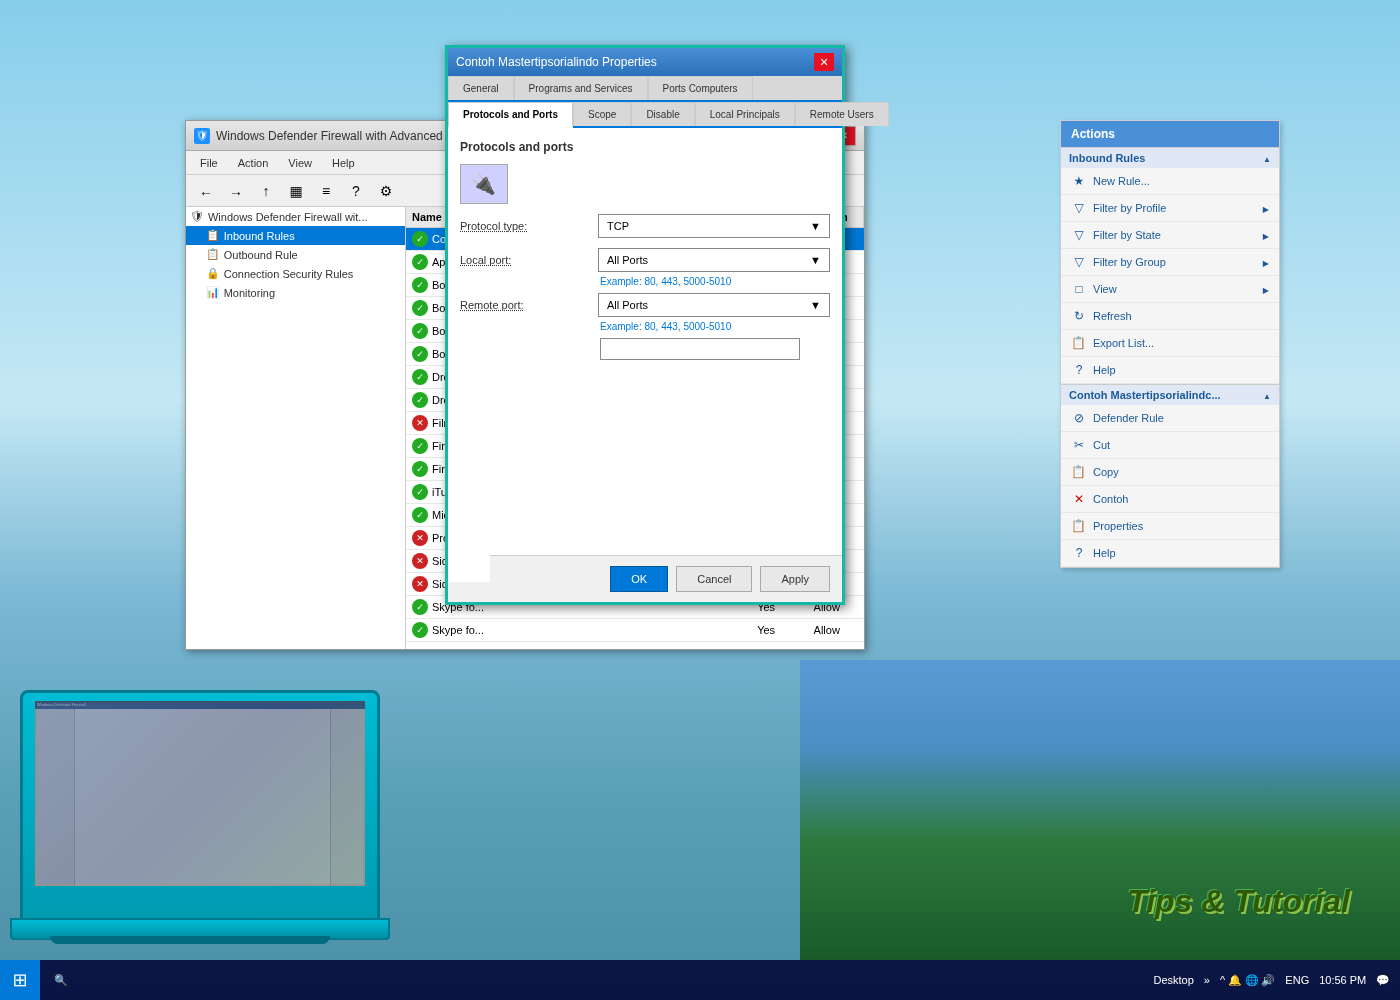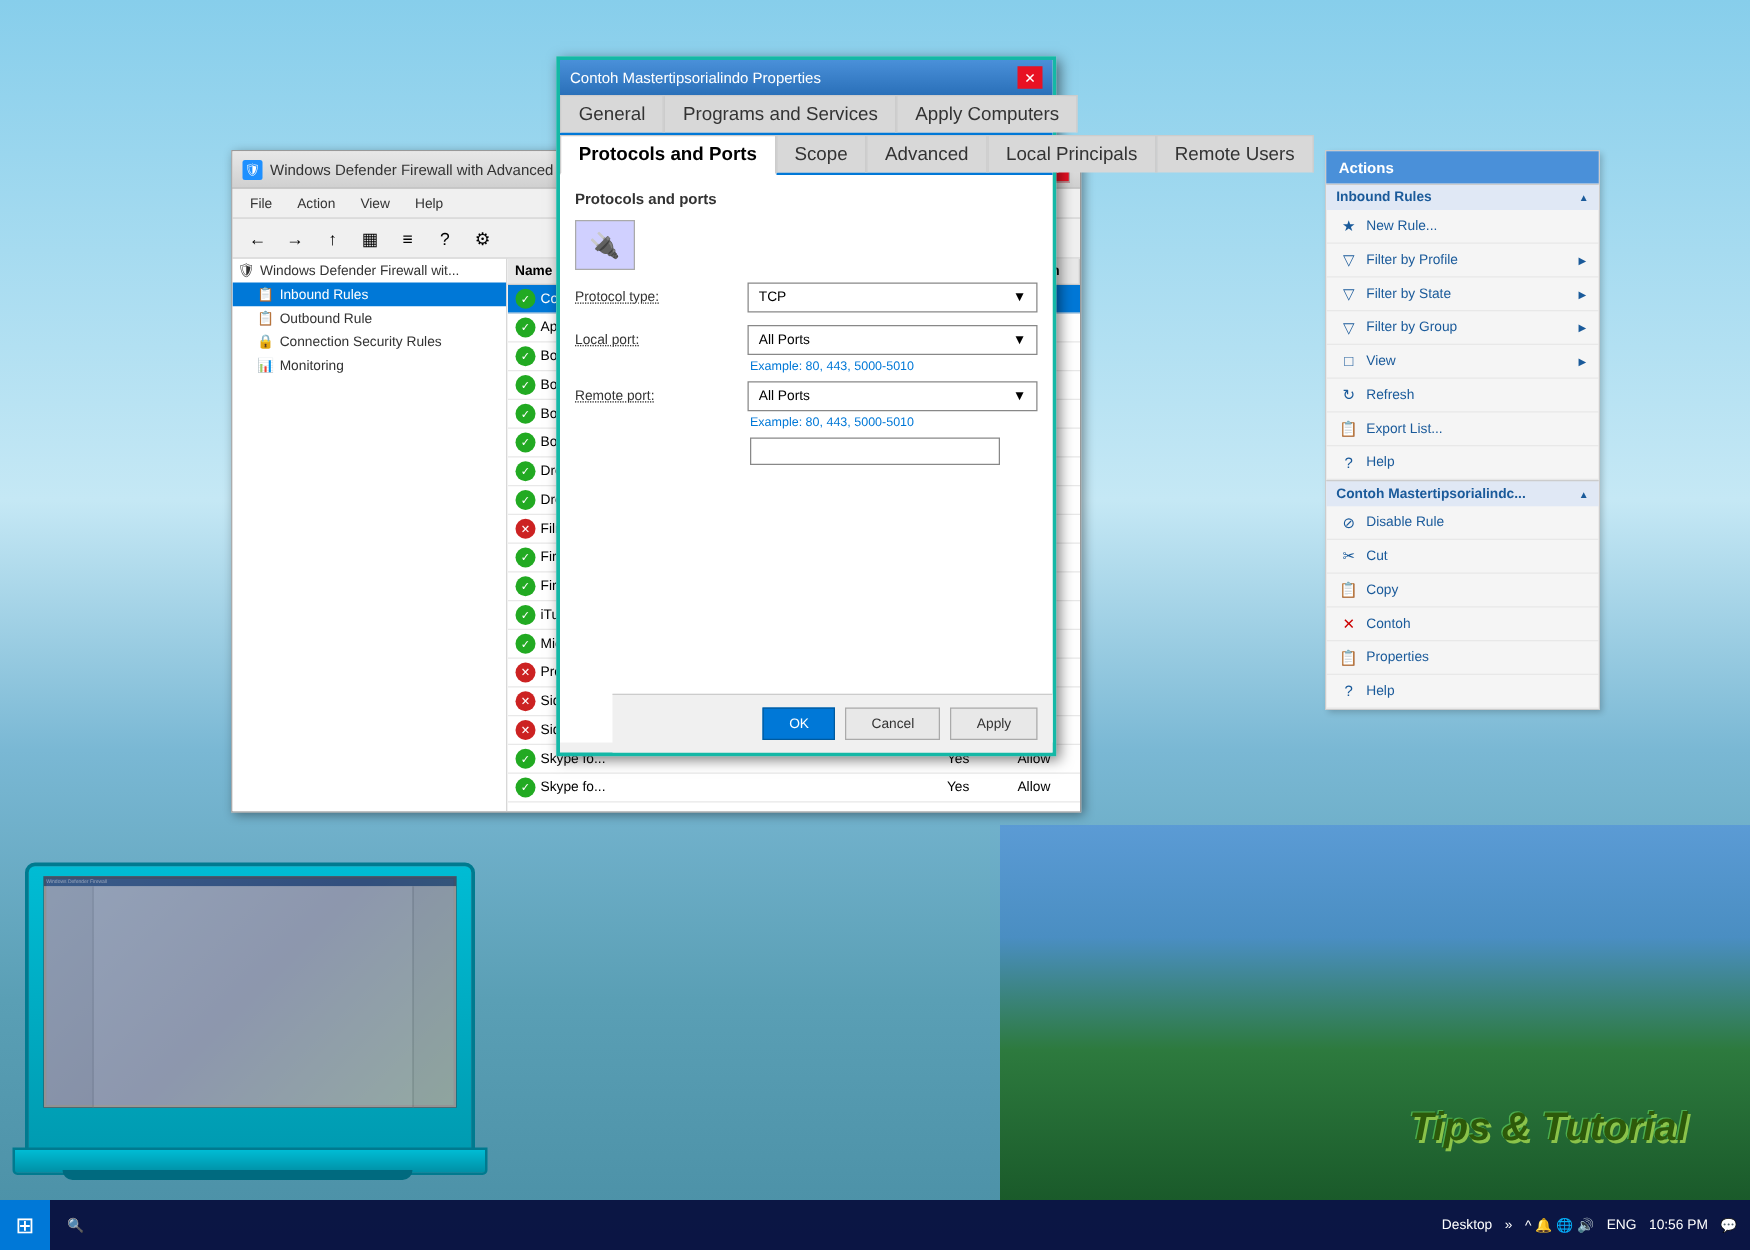--- a/index.html
+++ b/index.html
@@ -288,21 +288,21 @@
       display: flex; align-items: center; justify-content: center;
       font-size: 11px;
       cursor: pointer;
     }
 
     
     .dialog-tabs {
       display: flex;
       background: #d8d8d8;
       border-bottom: 2px solid #0078d7;
-      font-size: 15px;
+      font-size: 10px;
     }
     .dialog-tab {
       padding: 6px 14px;
       cursor: pointer;
       background: #d8d8d8;
       border: 1px solid #ccc;
       border-bottom: none;
       color: #333;
       white-space: nowrap;
     }
@@ -696,21 +696,21 @@
     <span>Help</span>
   </div>
 
   <div class="actions-section-header">
     <span>Contoh Mastertipsorialindc...</span>
     <span class="chevron-up"></span>
   </div>
 
   <div class="action-item">
     <span class="action-icon">⊘</span>
-    <span>Disable Rule</span>
+    <span>Defender Rule</span>
   </div>
   <div class="action-item">
     <span class="action-icon">✂</span>
     <span>Cut</span>
   </div>
   <div class="action-item">
     <span class="action-icon">📋</span>
     <span>Copy</span>
   </div>
   <div class="action-item">
@@ -730,27 +730,27 @@
 <div class="props-dialog">
 
   <div class="dialog-titlebar">
     <span class="dialog-title-text">Contoh Mastertipsorialindo Properties</span>
     <div class="dialog-close-btn">✕</div>
   </div>
 
   <div class="dialog-tabs">
     <div class="dialog-tab">General</div>
     <div class="dialog-tab">Programs and Services</div>
-    <div class="dialog-tab">Apply Computers</div>
+    <div class="dialog-tab">Ports Computers</div>
   </div>
 
   <div class="dialog-tabs" style="background:#d8d8d8">
     <div class="dialog-tab active">Protocols and Ports</div>
     <div class="dialog-tab">Scope</div>
-    <div class="dialog-tab">Advanced</div>
+    <div class="dialog-tab">Disable</div>
     <div class="dialog-tab">Local Principals</div>
     <div class="dialog-tab">Remote Users</div>
   </div>
 
   <div class="dialog-content">
     <div class="dialog-section-title">Protocols and ports</div>
 
     <div style="display:flex; align-items:center; margin-bottom:10px;">
       <div style="width:48px; height:40px; background:#d0d0ff; border:1px solid #aaa; display:flex; align-items:center; justify-content:center; font-size:20px; margin-right:10px;">🔌</div>
     </div>

